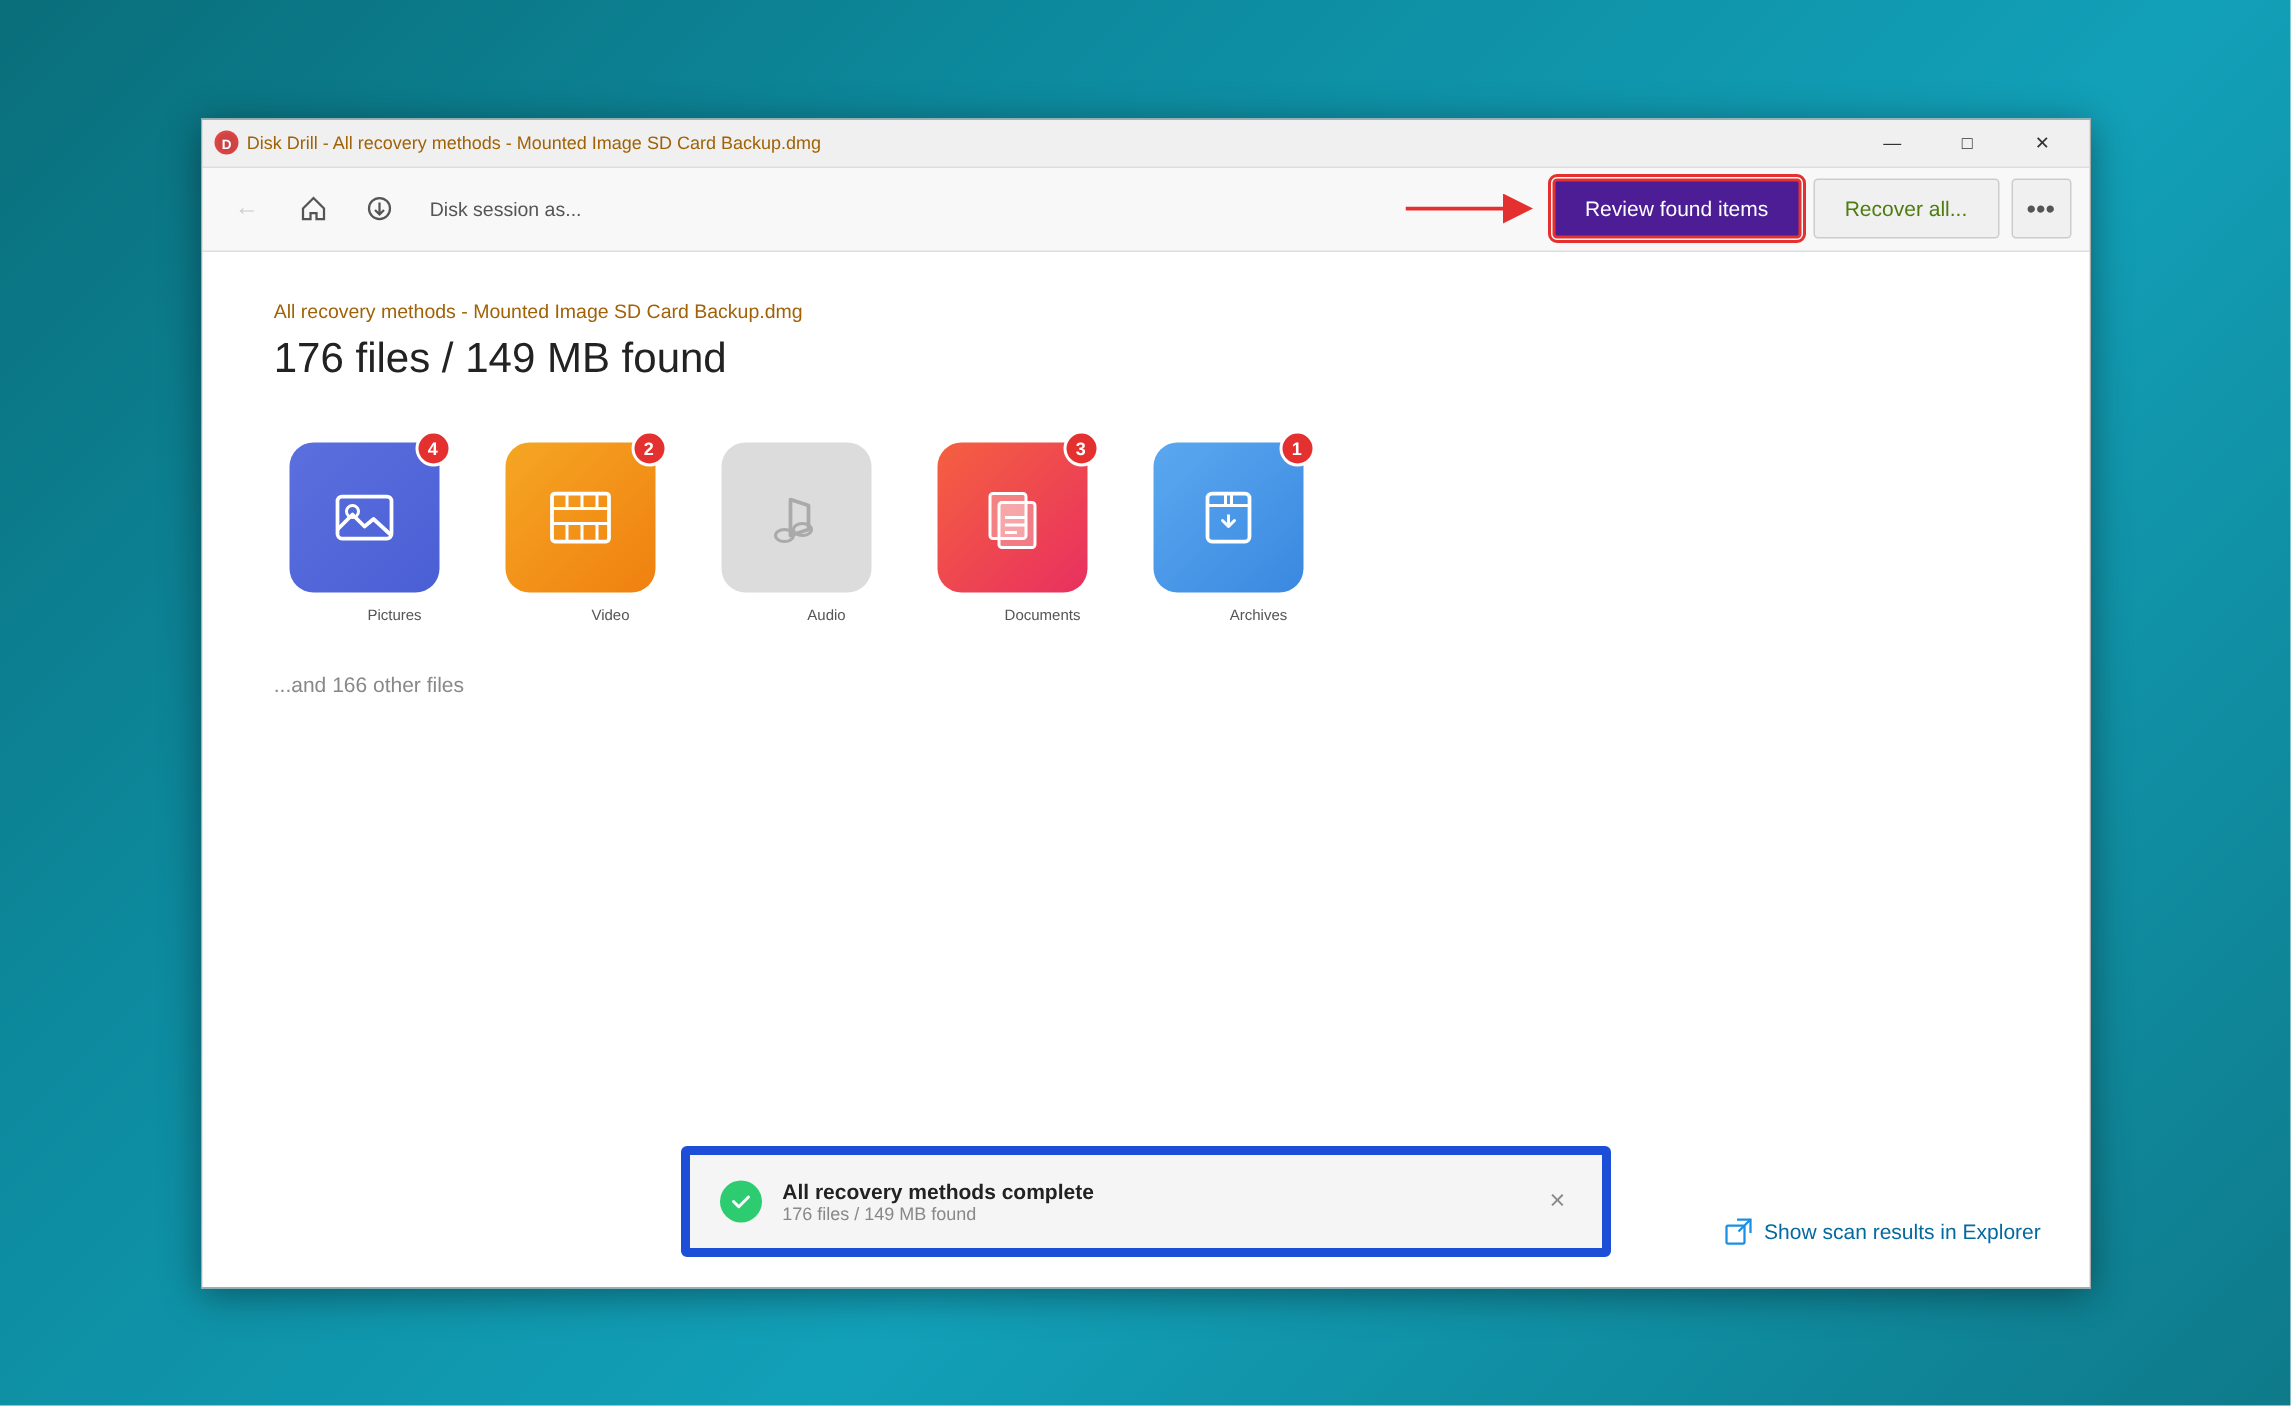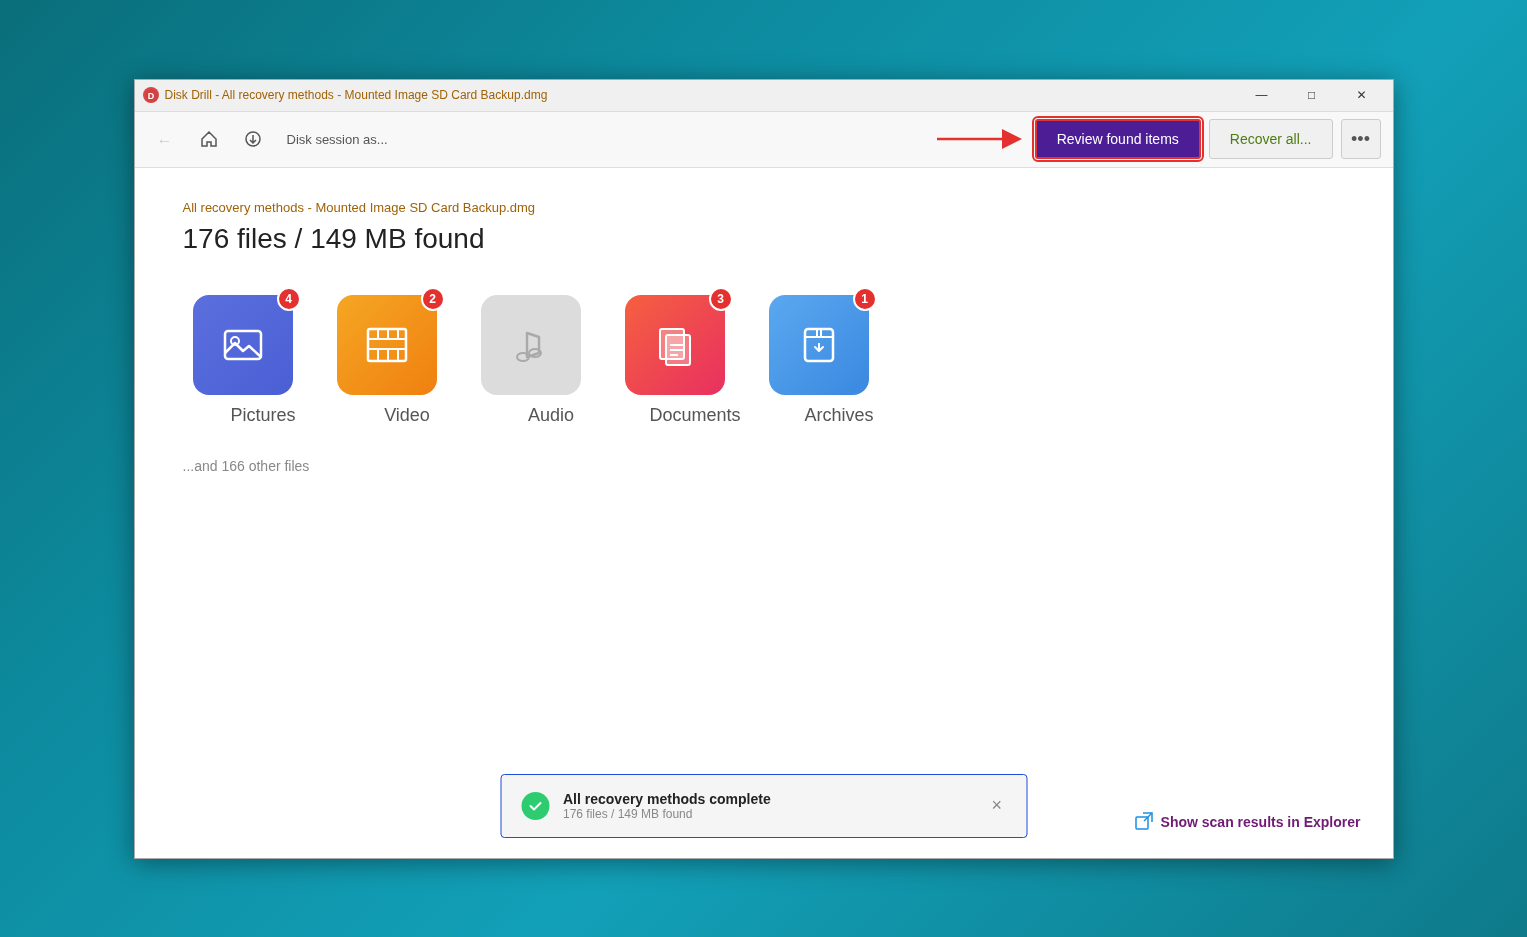--- a/index.html
+++ b/index.html
@@ -189,40 +189,40 @@
       height: 24px;
       background: #e53030;
       color: white;
       border-radius: 50%;
       display: flex; align-items: center; justify-content: center;
       font-size: 12px;
       font-weight: bold;
       border: 2px solid white;
     }
     .category-label {
-      font-size: 18px;
+      font-size: 10px;
       color: #555;
       text-align: center;
       margin-left: 41px;
     }
 
     .other-files {
       font-size: 14px;
       color: #888;
       margin-bottom: 16px;
     }
 
     .notification-bar {
       position: absolute;
       bottom: 20px;
       left: 50%;
       transform: translateX(-50%);
-      width: 527px;
+      width: 620px;
       background: #f5f5f5;
-      border: 1px solid #1d4ed8;
+      border: 6px solid #1d4ed8;
       border-radius: 4px;
       padding: 16px 20px;
       display: flex;
       align-items: center;
       gap: 14px;
     }
     .notif-icon {
       width: 28px; height: 28px;
       background: #2ecc71;
       border-radius: 50%;
@@ -250,27 +250,26 @@
       color: #888;
       cursor: pointer;
       padding: 0 4px;
     }
 
     .show-explorer-link {
       position: absolute;
       bottom: 28px;
       right: 32px;
       display: flex;
-      align-items: flex-end;
+      align-items: center;
       gap: 8px;
-      color: #701a75;
+      color: #0369a1;
       font-size: 14px;
       cursor: pointer;
       text-decoration: none;
-      font-weight: bold;
     }
   </style>
 </head>
 <body>
 
 <div class="window">
 
   <div class="titlebar">
     <div class="titlebar-icon">
       <svg width="14" height="14" viewBox="0 0 14 14">

